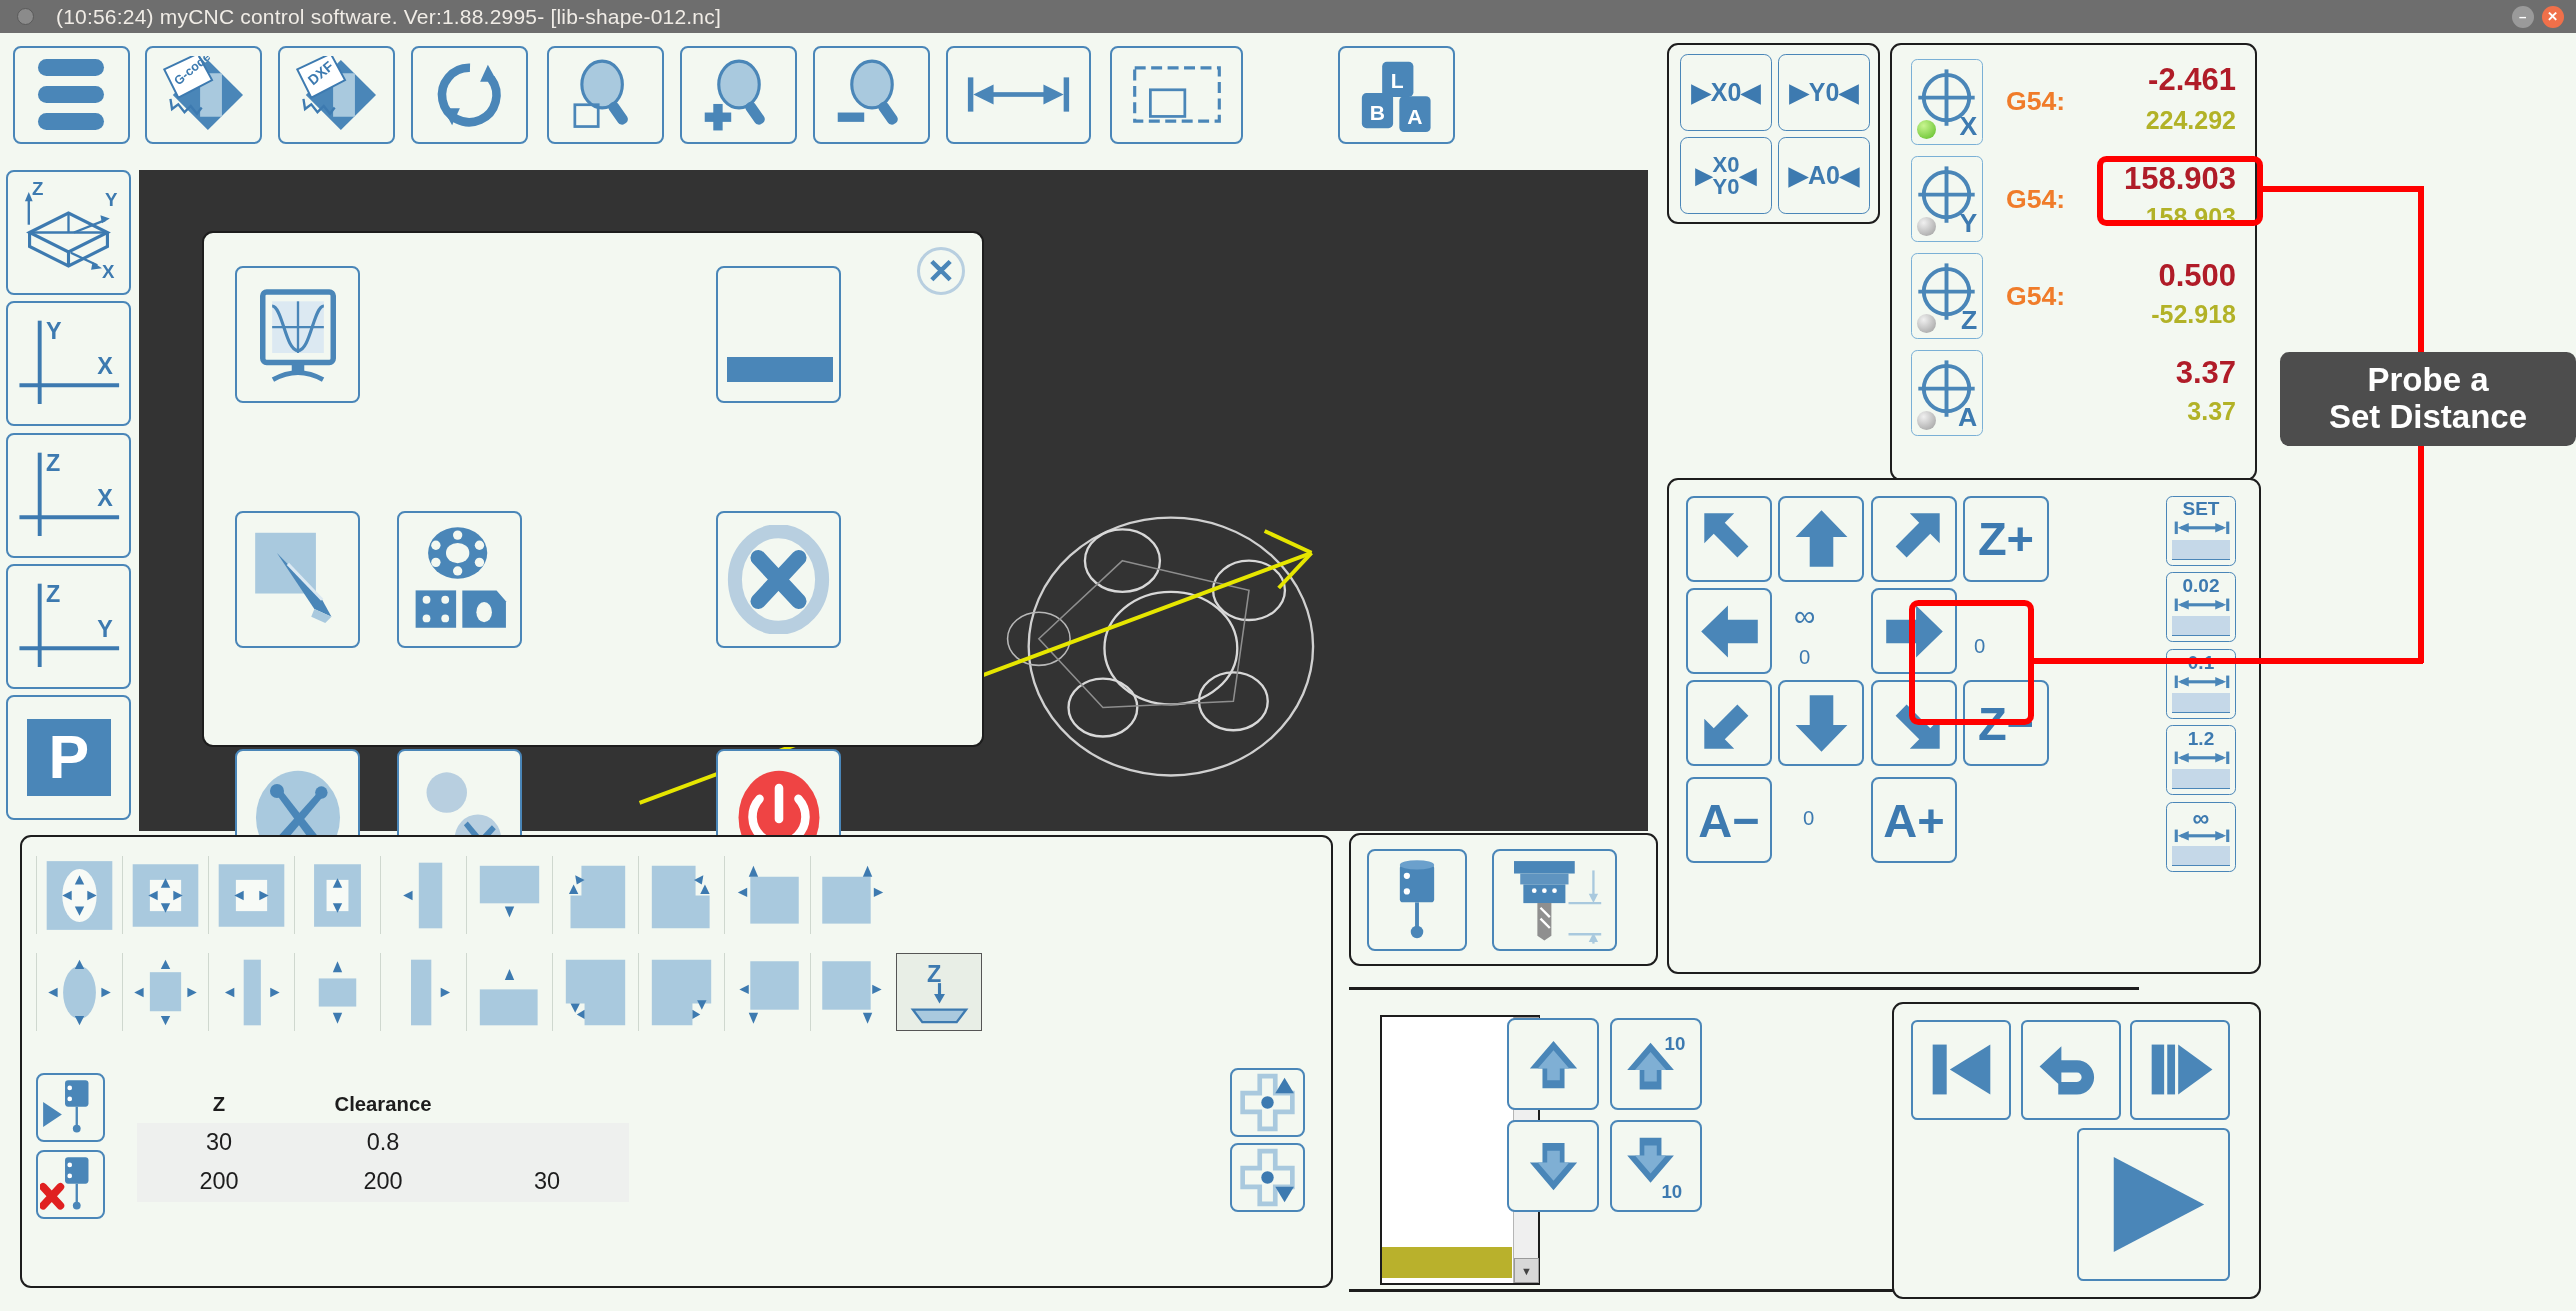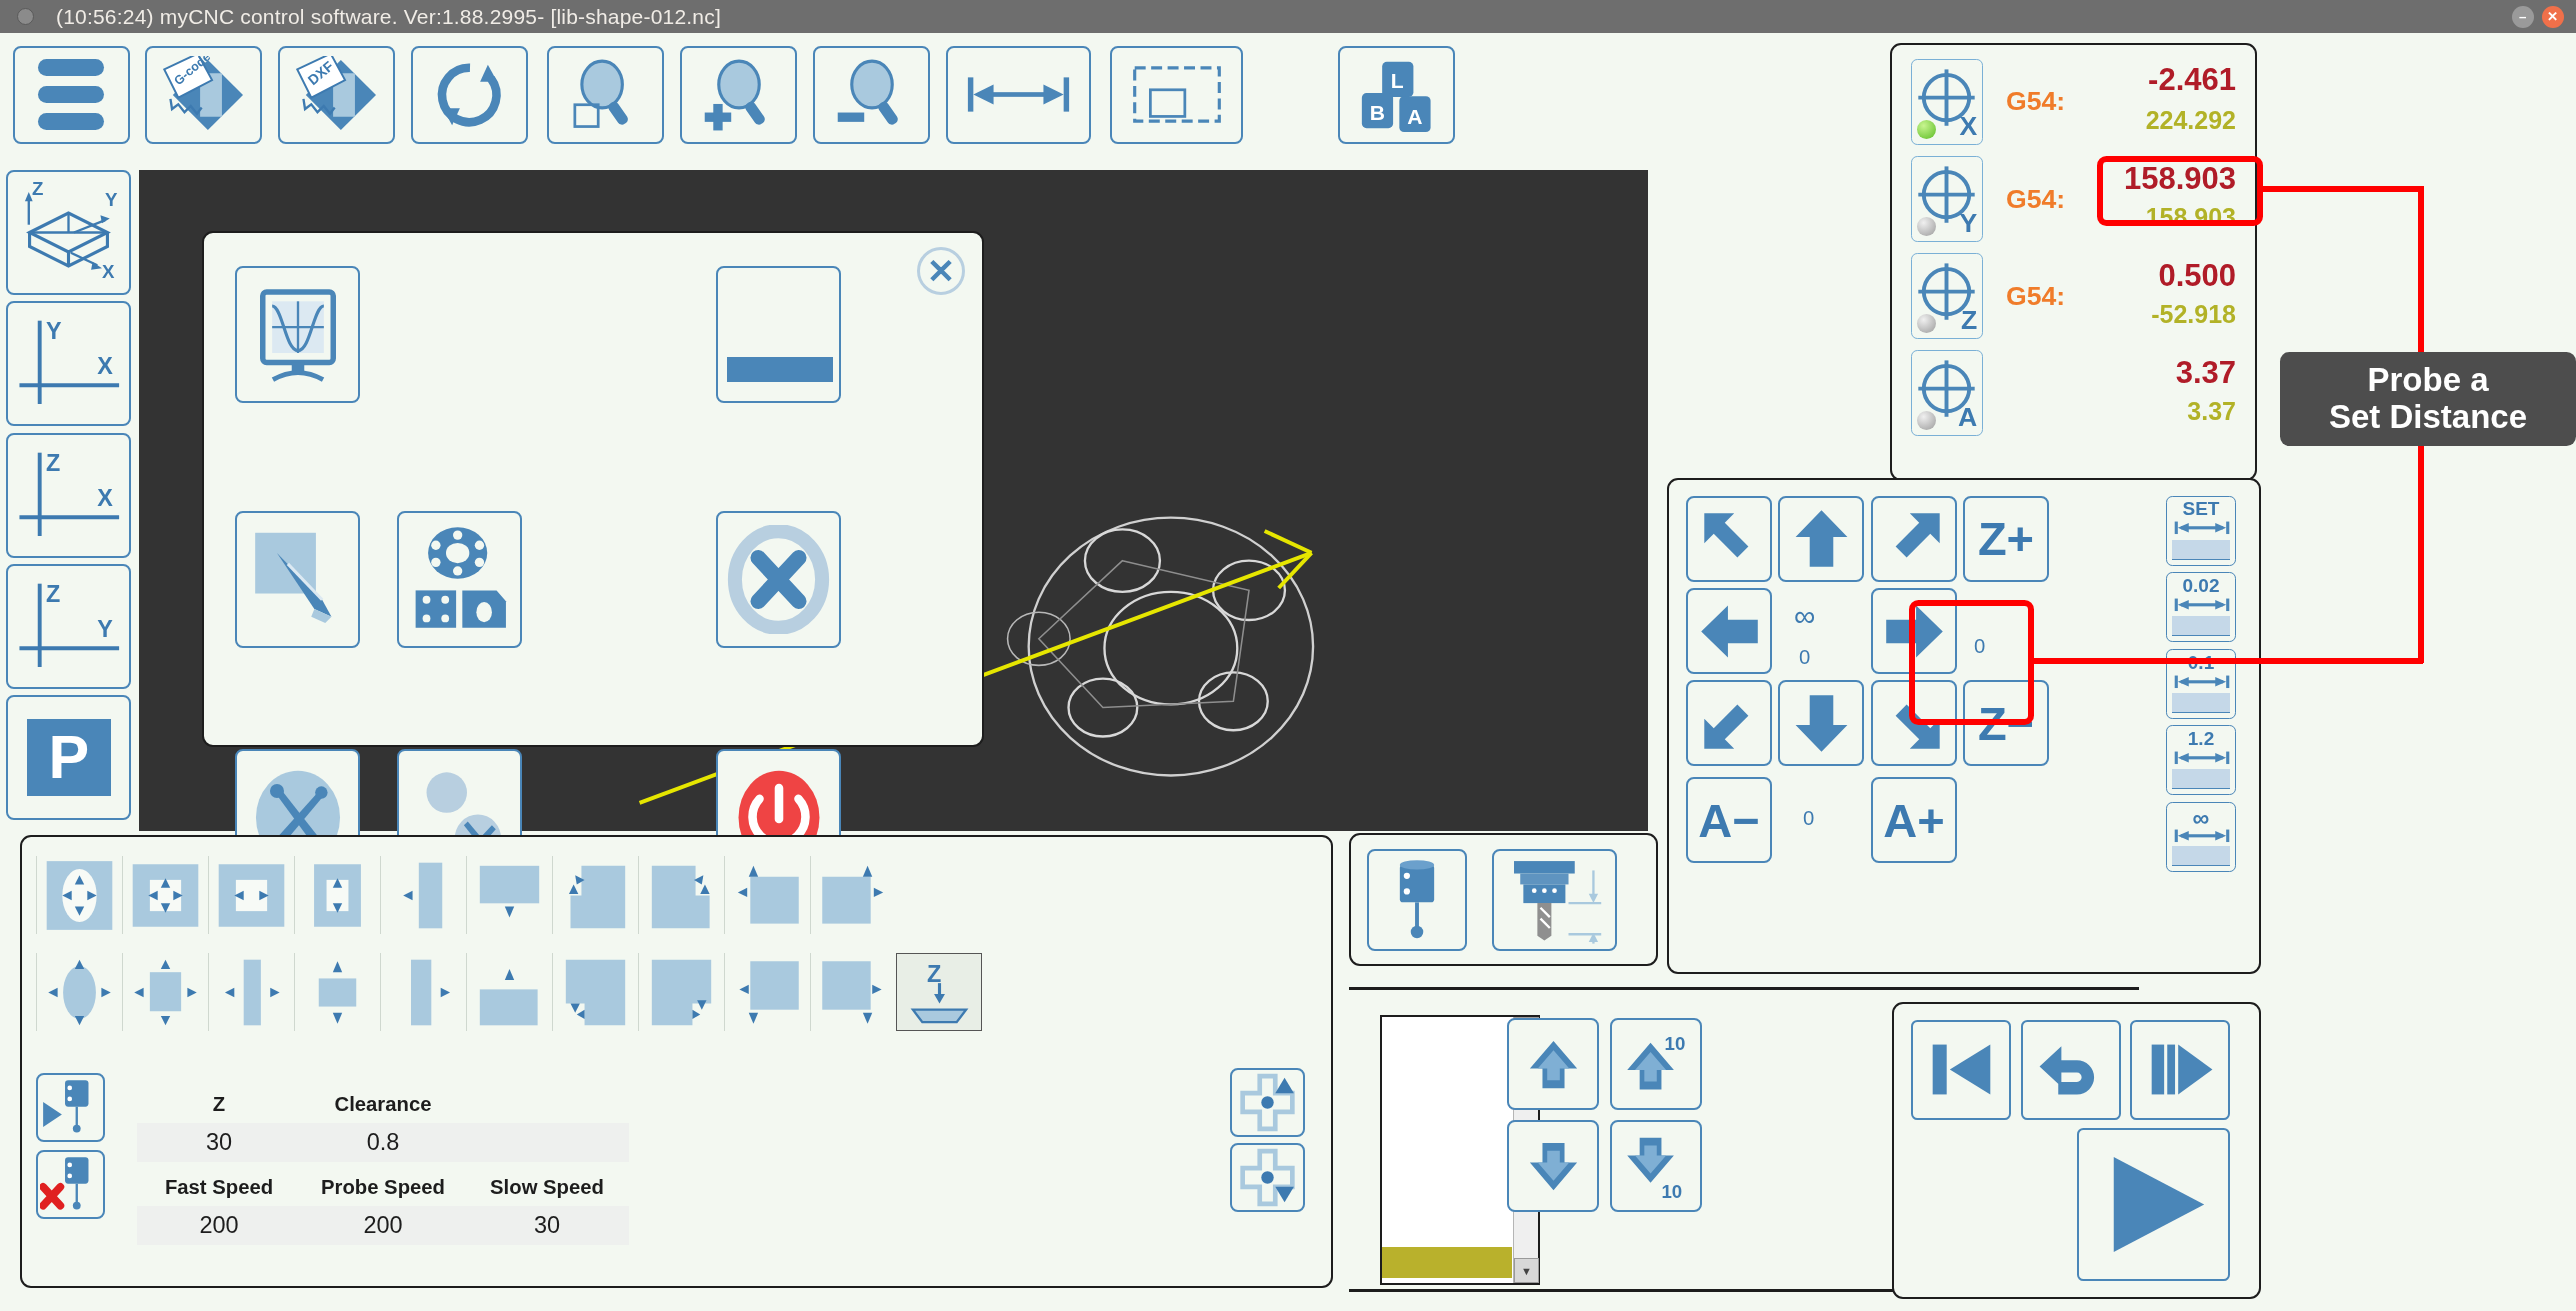--- a/index.html
+++ b/index.html
@@ -594,25 +594,20 @@
 
   <div class="par-table">
     <div class="par-head">
       <div style="width:164px;">Z</div>
       <div style="width:164px;text-align:center;">Clearance</div>
     </div>
     <div class="par-val">
       <div style="width:164px;">30</div>
       <div style="width:164px;">0.8</div>
     </div>
-    <div class="par-head" style="margin-top:7.8px;">
-      <div style="width:164px;">Fast Speed</div>
-      <div style="width:164px;">Probe Speed</div>
-      <div style="width:164px;">Slow Speed</div>
-    </div>
     <div class="par-val">
       <div style="width:164px;">200</div>
       <div style="width:164px;">200</div>
       <div style="width:164px;">30</div>
     </div>
   </div>
 
   <div class="panel toolpanel">
     <div class="tile" style="position:absolute; left:15.6px; top:14px; width:100px; height:102px;">
       <svg width="78" height="86" viewBox="0 0 100 110">
@@ -676,20 +671,41 @@
     </svg>
   </div>
   <div class="tile" style="position:absolute; left:1610px; top:1120px; width:92px; height:92px;">
     <svg width="70" height="67" viewBox="0 0 90 86">
       <polygon points="38,64 68,29 52,29 52,6 24,6 24,29 8,29" fill="#4a86b8"></polygon>
       <polygon points="38,52 58,29 46,29 46,16 30,16 30,29 18,29" fill="#7fafd4"></polygon>
       <text x="52" y="84" font-size="24" font-weight="bold" fill="#3d7ab0" font-family="Liberation Sans">10</text>
     </svg>
   </div>
 
+  <div class="panel zeros">
+    <div class="tile thin" style="position:absolute; left:11px; top:9.4px; width:92px; height:77px;">
+      <span style="color:#3d7ab0;font-size:25px;font-weight:bold;">
+        ▶<span>X0</span>◀</span>
+    </div>
+    <div class="tile thin" style="position:absolute; left:109px; top:9.4px; width:92px; height:77px;">
+      <span style="color:#3d7ab0;font-size:25px;font-weight:bold;">
+        ▶<span>Y0</span>◀</span>
+    </div>
+    <div class="tile thin" style="position:absolute; left:11px; top:92px; width:92px; height:77px;">
+      <span style="color:#3d7ab0;font-size:22px;font-weight:bold;display:flex;align-items:center;">
+        ▶<span style="display:inline-block;line-height:1.0;text-align:center;">
+          <span style="display:block;">X0</span>
+          <span style="display:block;">Y0</span>
+          </span>◀</span>
+    </div>
+    <div class="tile thin" style="position:absolute; left:109px; top:92px; width:92px; height:77px;">
+      <span style="color:#3d7ab0;font-size:25px;font-weight:bold;">
+        ▶<span>A0</span>◀</span>
+    </div>
+  </div>
 
   <div class="panel dro">
 
     <div class="droicon" style="top:14px;">
       <svg width="69" height="83" viewBox="0 0 88 106">
         <circle cx="44" cy="48" r="29" fill="none" stroke="#4a86b8" stroke-width="5"></circle>
         <line x1="8" y1="48" x2="80" y2="48" stroke="#4a86b8" stroke-width="5"></line>
         <line x1="44" y1="12" x2="44" y2="84" stroke="#4a86b8" stroke-width="5"></line>
       </svg>
       <div class="led on"></div>

